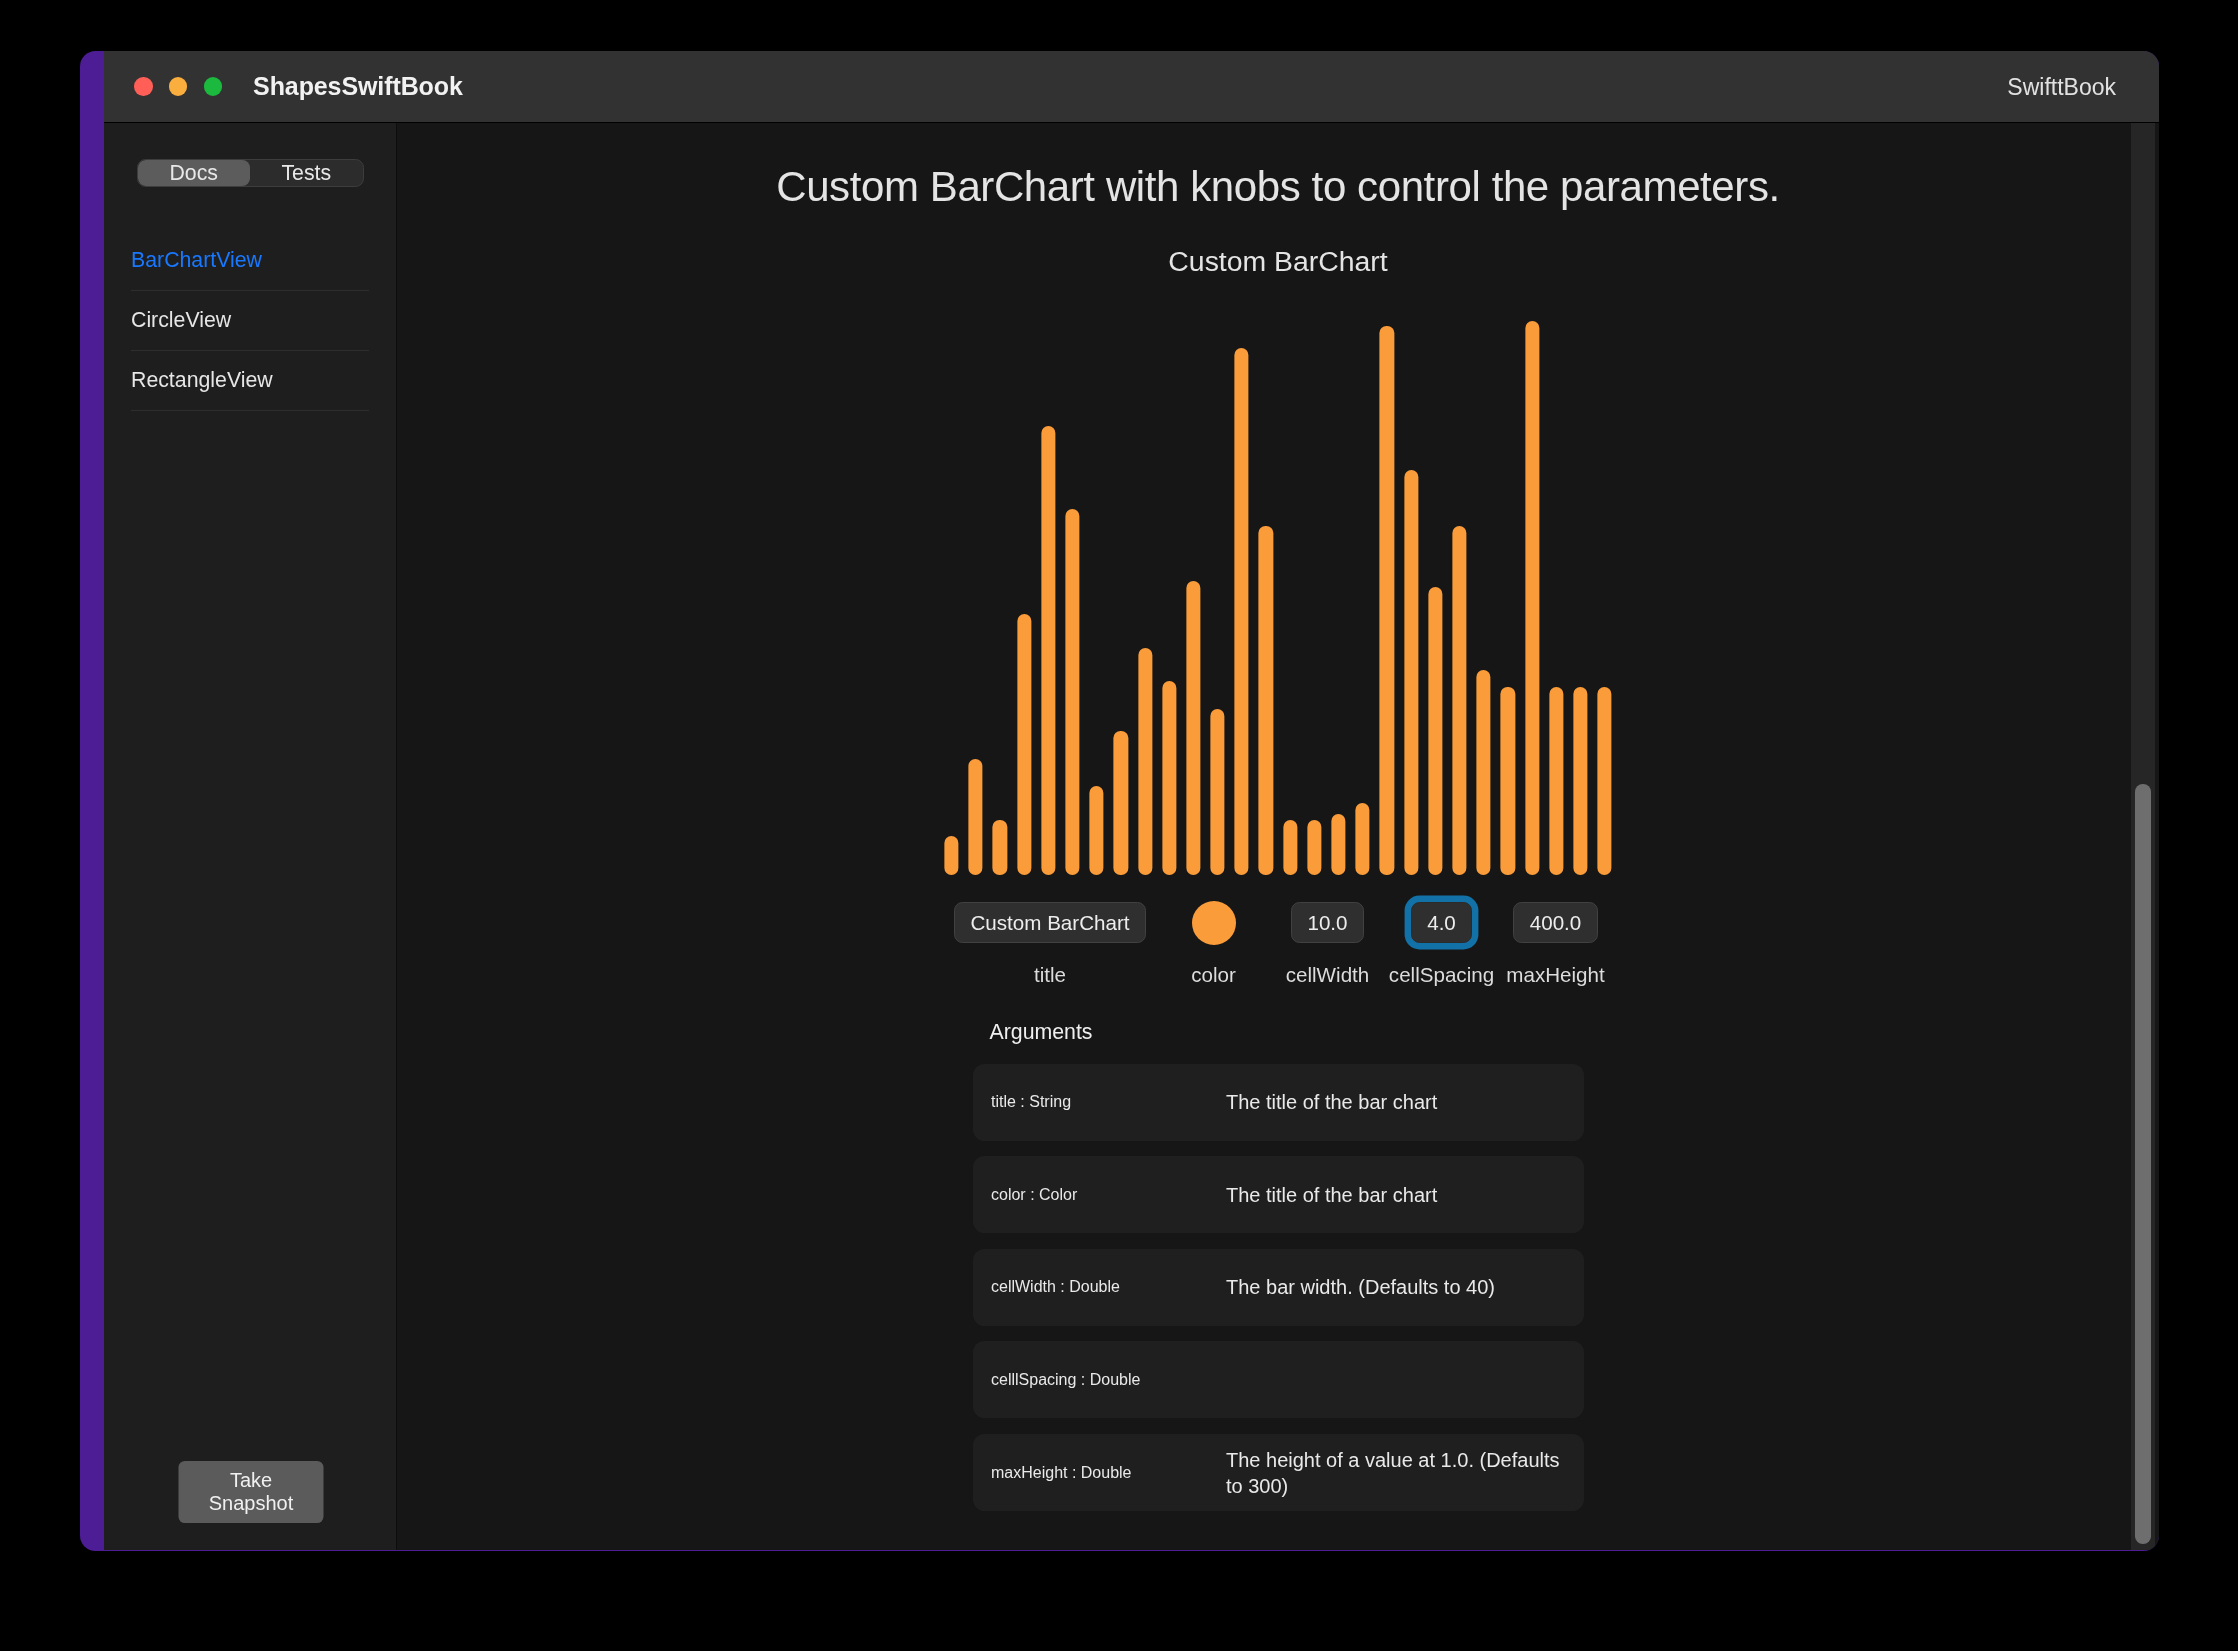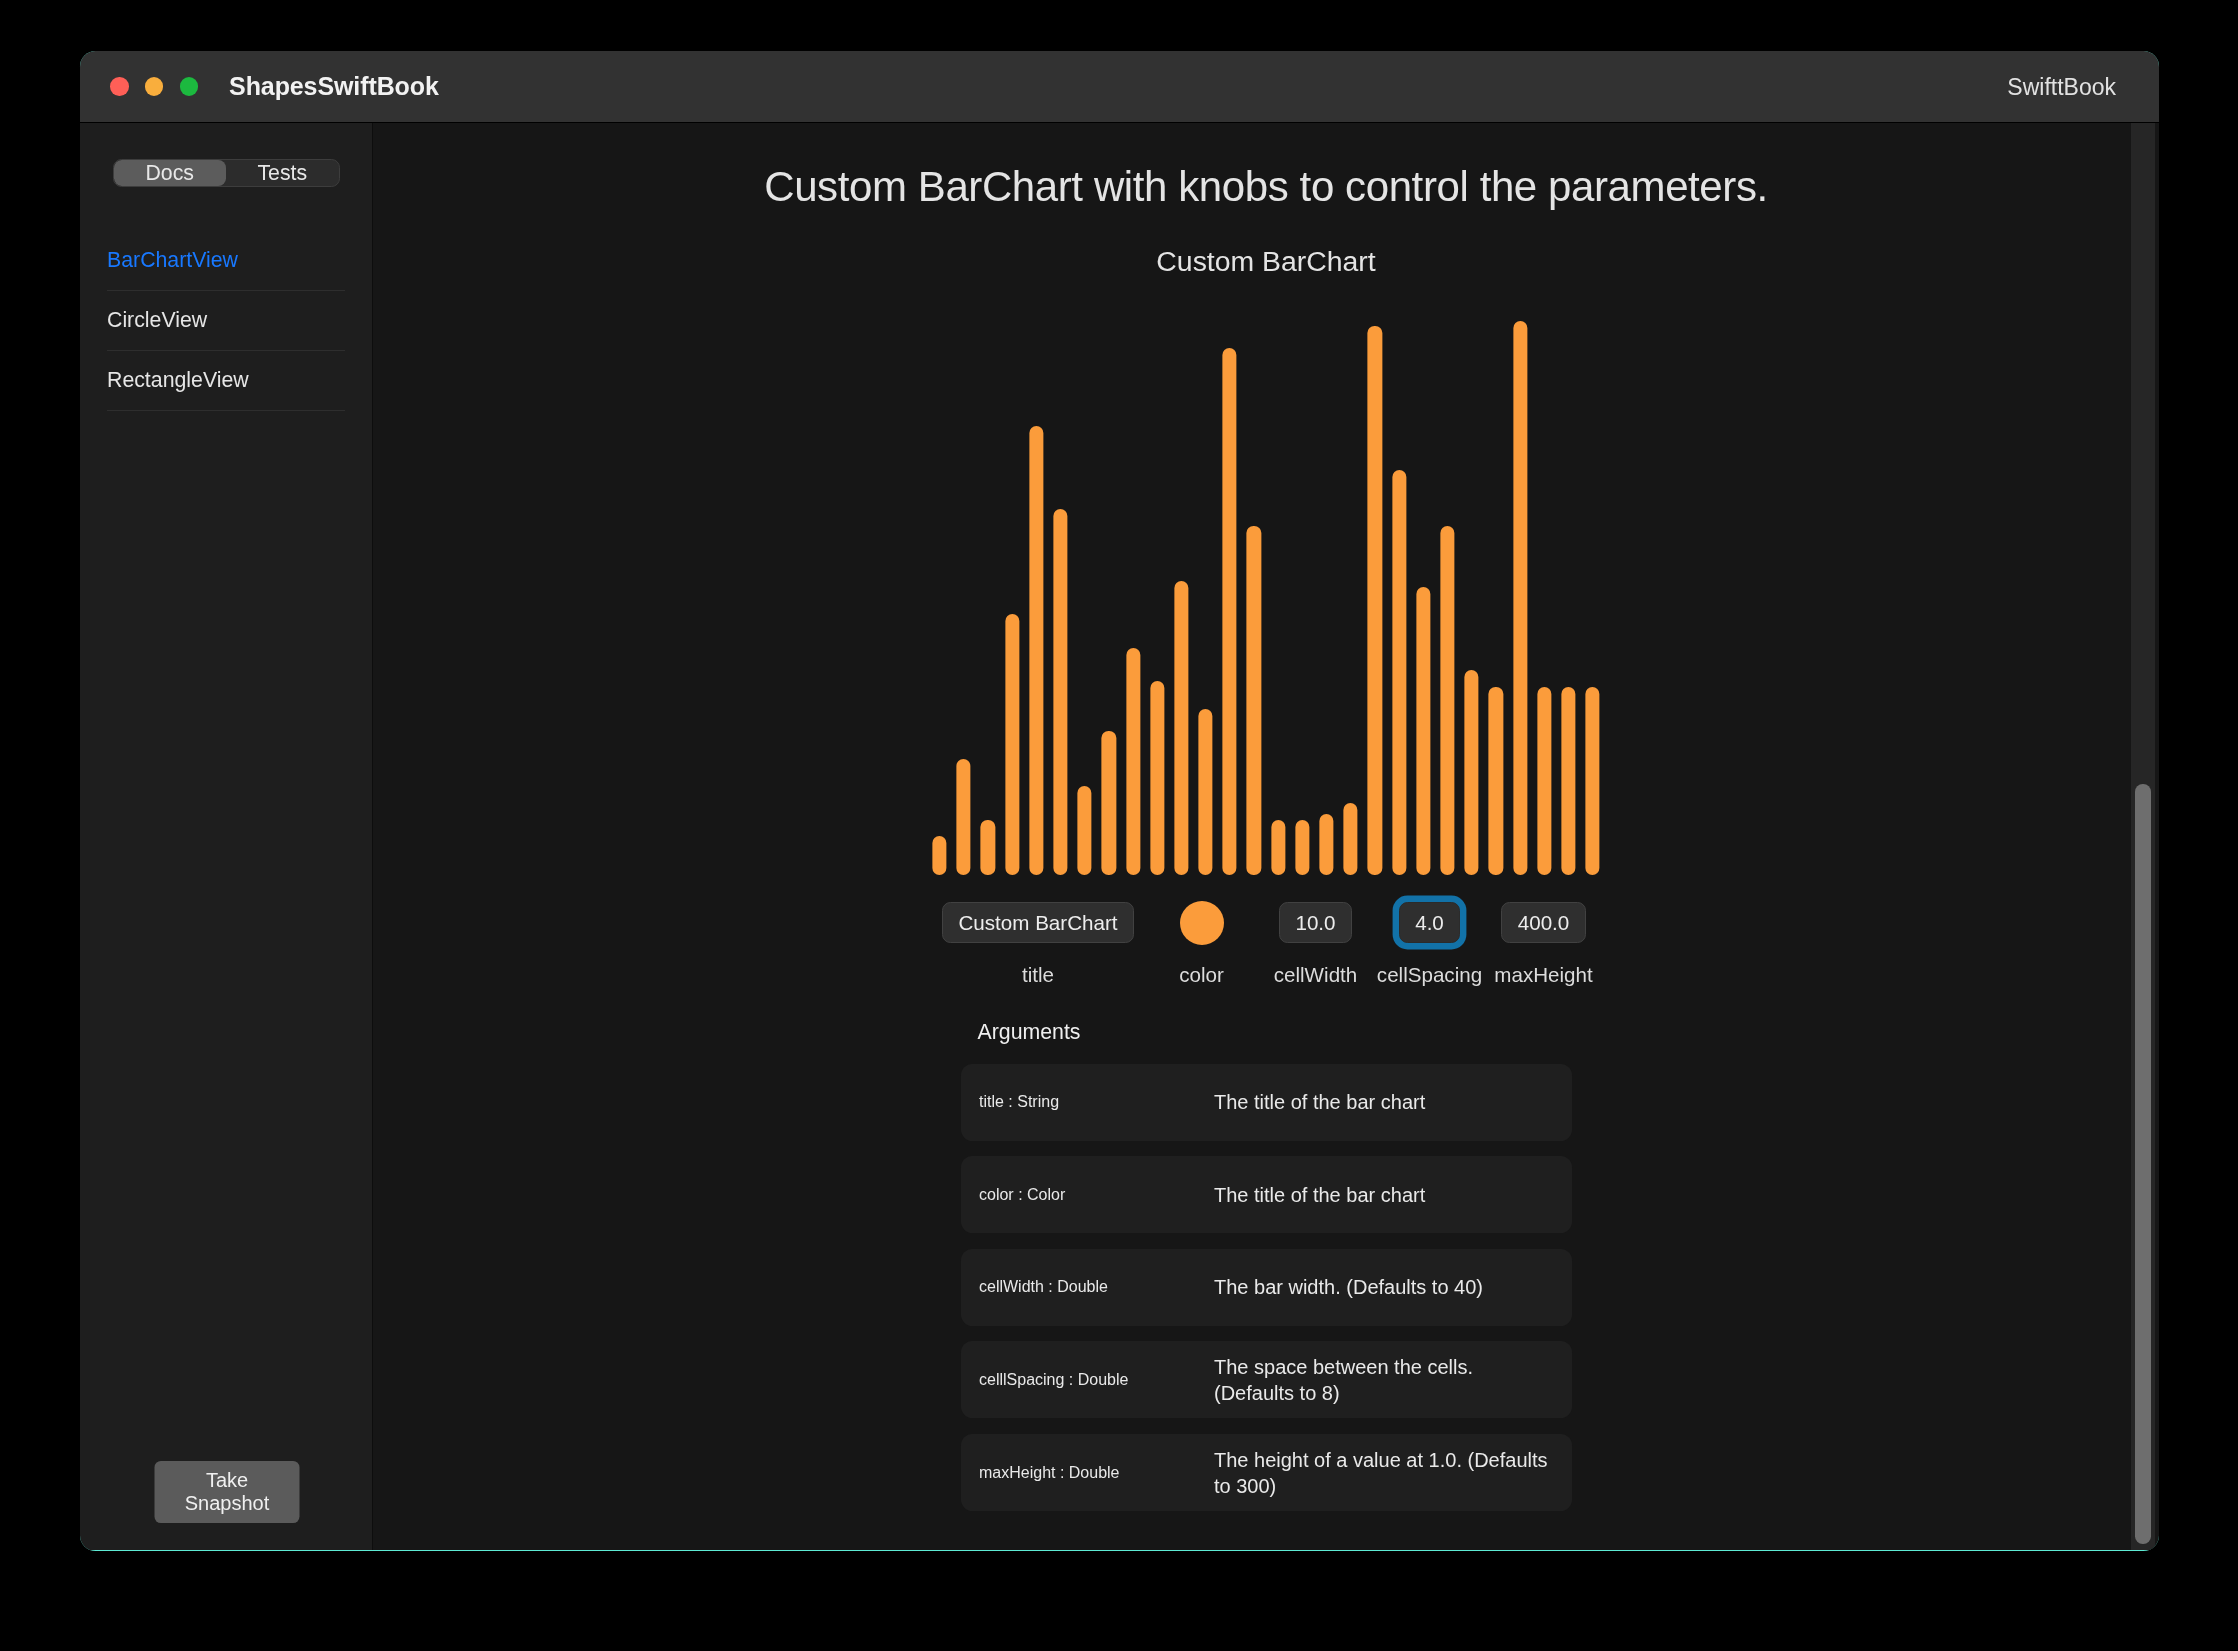--- a/index.html
+++ b/index.html
@@ -7,24 +7,25 @@
     width: 2239px; height: 1652px;
     background: #000000;
     font-family: "Liberation Sans", sans-serif;
     overflow: hidden;
   }
 
   .window {
     position: absolute;
     left: 80px; top: 51px;
     width: 2079px; height: 1500px;
-    background: #5eead4;
+    background: #4c1d95;
     border-radius: 15.6px;
     overflow: hidden;
     box-shadow: 0 5.7px 28.4px rgba(0,0,0,0.8);
+    padding-left: 24px;
   }
 
   
   .titlebar {
     position: relative;
     height: 72px;
     background: #323232;
     border-bottom: 0.7px solid #000;
     display: flex;
     align-items: center;
@@ -350,21 +351,20 @@
             <div class="arg-row">
               <div class="arg-sig">color  :  Color</div>
               <div class="arg-desc">The title of the bar chart</div>
             </div>
             <div class="arg-row">
               <div class="arg-sig">cellWidth  :  Double</div>
               <div class="arg-desc">The bar width. (Defaults to 40)</div>
             </div>
             <div class="arg-row">
               <div class="arg-sig">celllSpacing  :  Double</div>
-              <div class="arg-desc">The space between the cells. (Defaults to 8)</div>
             </div>
             <div class="arg-row">
               <div class="arg-sig">maxHeight  :  Double</div>
               <div class="arg-desc">The height of a value at 1.0. (Defaults to 300)</div>
             </div>
           </div>
       </div>
 
       <div class="scrolltrack"></div>
       <div class="scrollthumb"></div>

